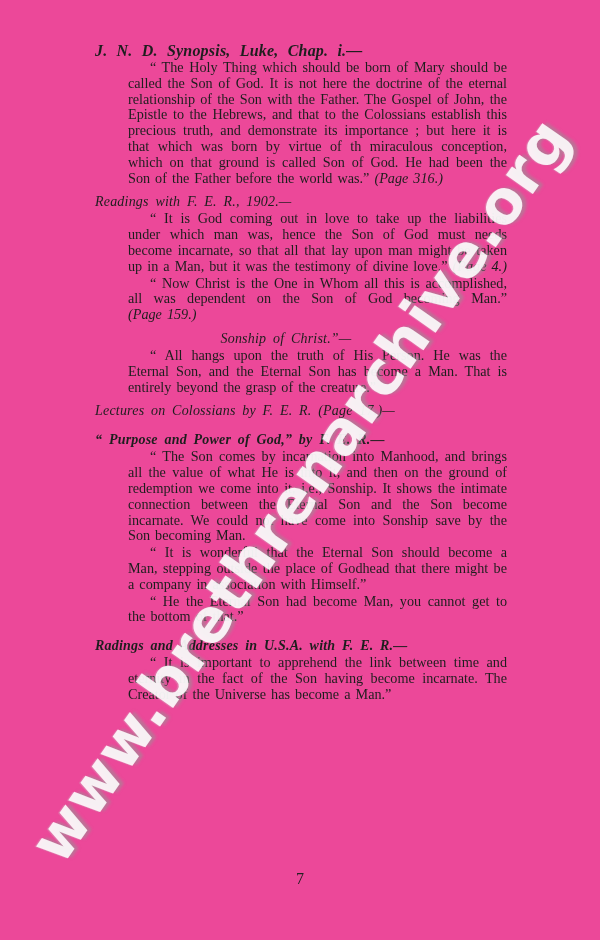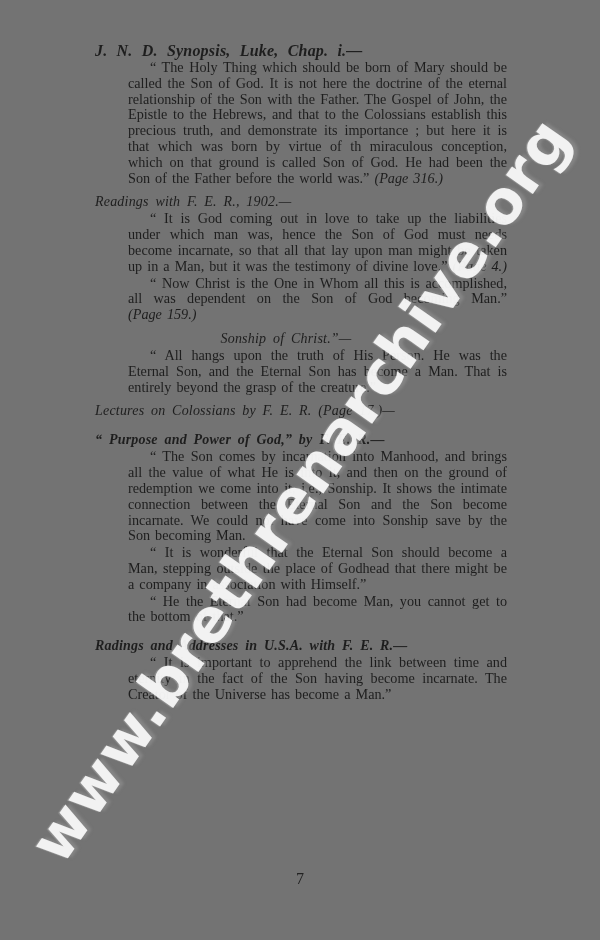--- a/index.html
+++ b/index.html
@@ -1,21 +1,21 @@
 <!DOCTYPE html>
 <html><head>
 <meta charset="utf-8">
 <style>
   html, body { margin: 0; padding: 0; background: #e8e8e8; }
   .page {
     position: relative;
     width: 600px;
     height: 940px;
     margin: 0 auto;
-    background: #737373;
+    background: #ec4899;
     overflow: hidden;
     font-family: "Liberation Serif", serif;
     color: #1e1e1e;
   }
   .text-column {
     position: absolute;
     left: 95px;
     top: 42px;
     width: 412px;
   }

